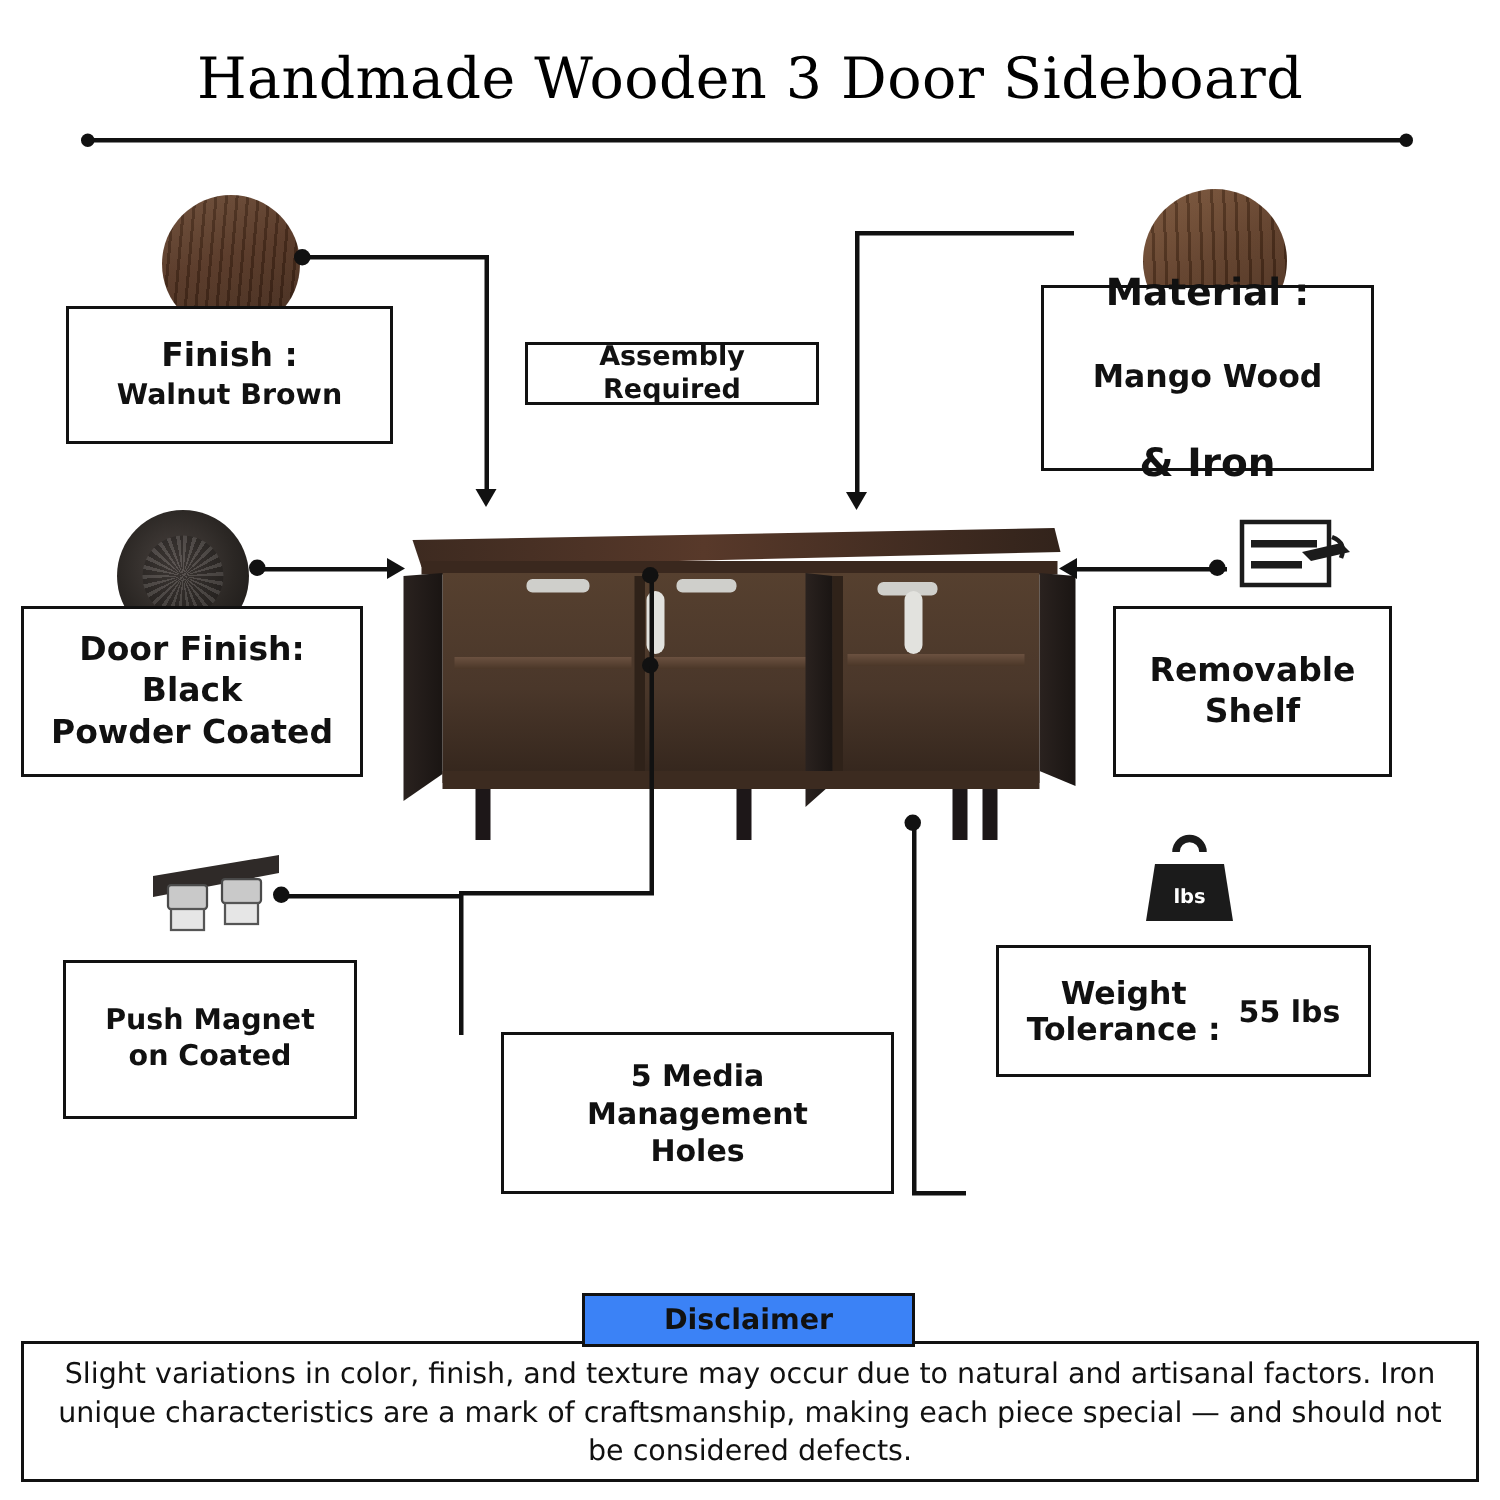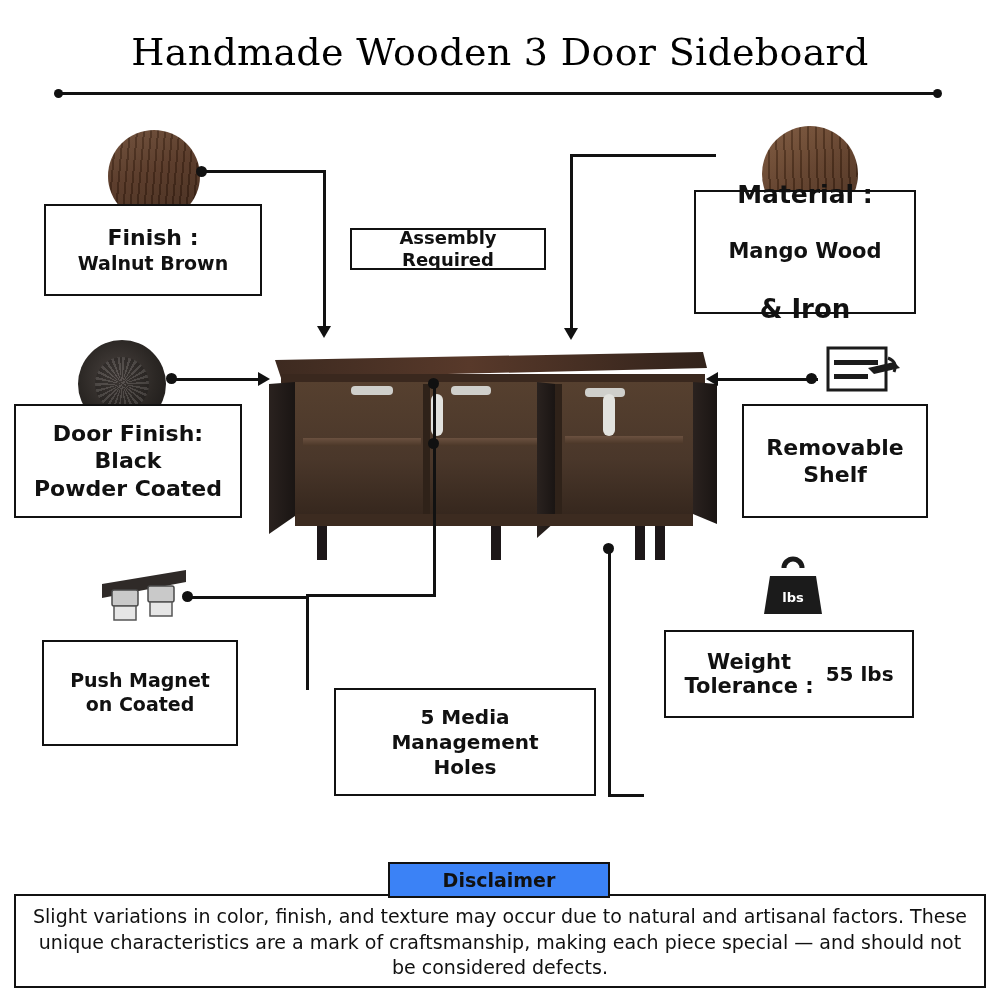--- a/index.html
+++ b/index.html
@@ -347,15 +347,15 @@
   <div id="box-weight" class="abs box">
     <div class="wlabel">
       <div>Weight</div>
       <div>Tolerance :</div>
     </div>
     <div class="wval">55 lbs</div>
   </div>
 
 
   <div id="disclaimer-head" class="abs">Disclaimer</div>
-  <div id="disclaimer-body" class="abs">Slight variations in color, finish, and texture may occur due to natural and artisanal factors. These unique characteristics are a mark of craftsmanship, making each piece special — and should not be considered defects.</div>
+  <div id="disclaimer-body" class="abs">Slight variations in color, finish, and texture may occur due to natural and artisanal factors. Iron unique characteristics are a mark of craftsmanship, making each piece special — and should not be considered defects.</div>
 
 </div>
 
 </body></html>

